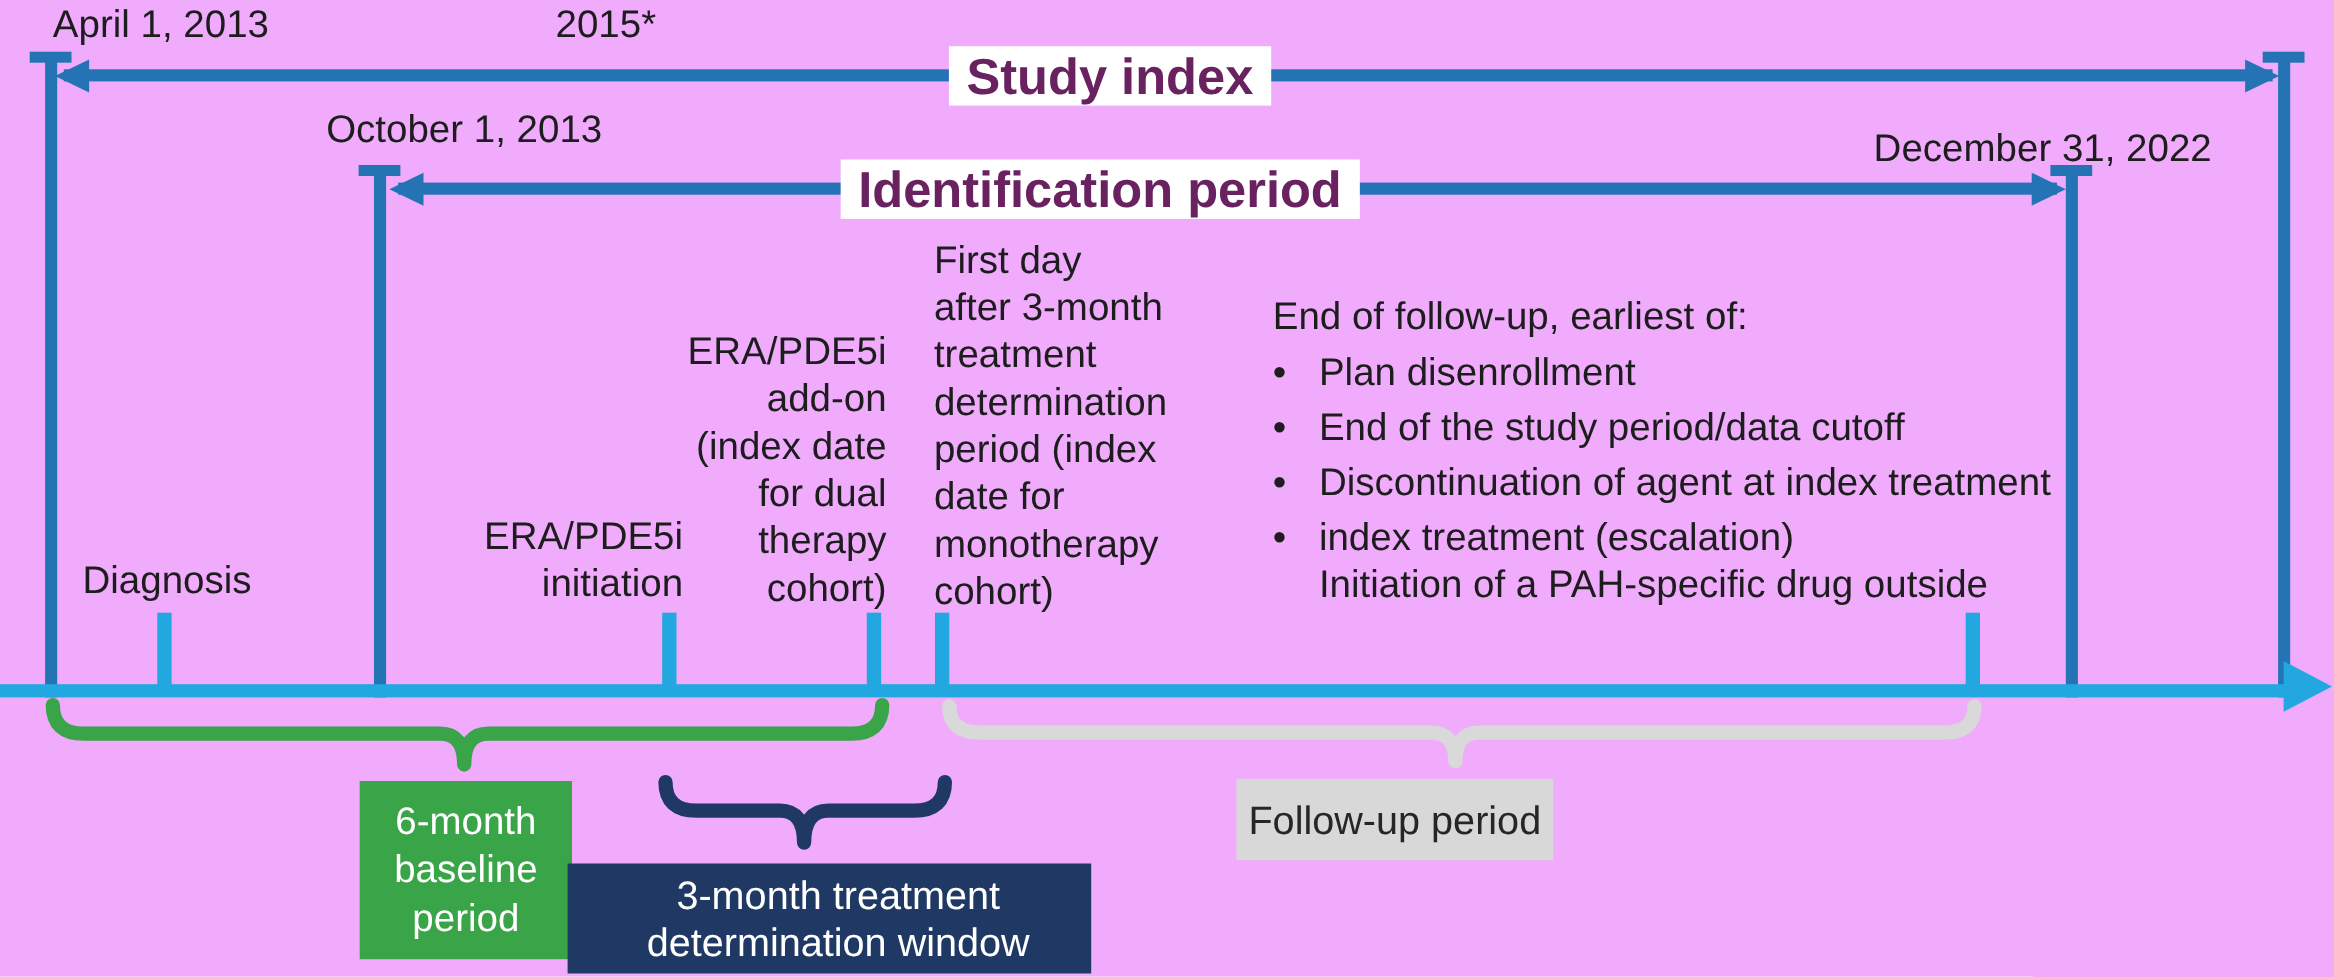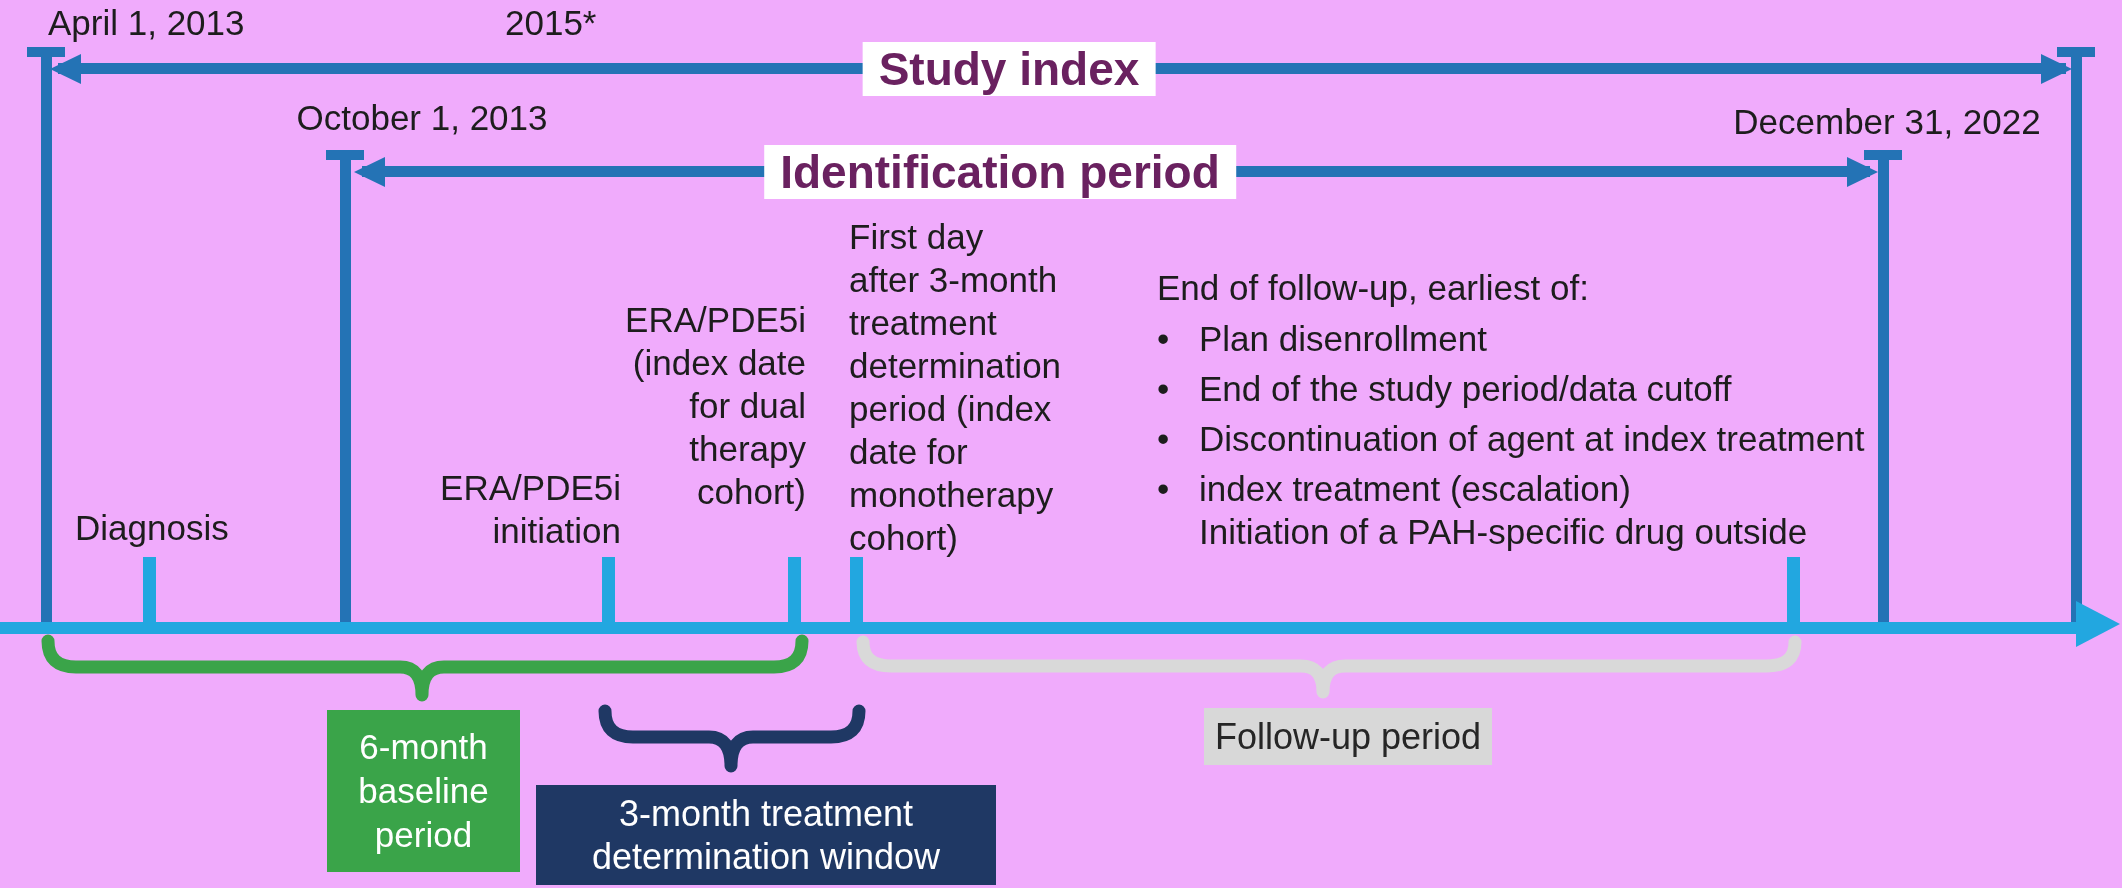--- a/index.html
+++ b/index.html
@@ -45,21 +45,21 @@
   svg{position:absolute;overflow:visible;}
 </style>
 </head>
 <body>
 
 <div class="canvas">
 
   <div class="abs dt" style="left:48px;top:3px;">April 1, 2013</div>
   <div class="abs dt" style="left:505px;top:3px;">2015*</div>
   <div class="abs dt center-x" style="left:422px;top:98px;">October 1, 2013</div>
-  <div class="abs dt center-x" style="left:1857px;top:102px;margin-left:30px;">December 31, 2022</div>
+  <div class="abs dt center-x" style="left:1857px;top:115px;">December 31, 2022</div>
 
   <div class="hline" style="left:58px;top:63px;width:2008px;"></div>
   <div class="ah ah-l" style="left:50px;top:54px;"></div>
   <div class="ah ah-r" style="left:2041px;top:54px;"></div>
   <div class="plabel" style="left:1009px;top:69px;">Study index</div>
 
   <div class="hline" style="left:362px;top:166px;width:1508px;"></div>
   <div class="ah ah-l" style="left:354px;top:157px;"></div>
   <div class="ah ah-r" style="left:1847px;top:157px;"></div>
   <div class="plabel" style="left:1000px;top:172px;text-align:center;">Identification period</div>
@@ -89,20 +89,21 @@
     <span>Diagnosis</span>
   </div>
 
   <div class="col col-r" style="right:1501px;top:466px;">
     <span>ERA/PDE5i</span>
     <span>initiation</span>
   </div>
 
   <div class="col col-r" style="right:1316px;top:298px;">
     <span>ERA/PDE5i</span>
+    <span>add-on</span>
     <span>(index date</span>
     <span>for dual</span>
     <span>therapy</span>
     <span>cohort)</span>
   </div>
 
   <div class="col col-l" style="left:849px;top:215px;">
     <span>First day</span>
     <span>after 3-month</span>
     <span>treatment</span>
@@ -153,22 +154,22 @@
   <svg style="left:855px;top:634px;" width="948" height="70" viewBox="0 0 948 70">
     <path d="M 8 8 Q 8 32 36 32 L 446 32 Q 468 32 468 58 M 940 8 Q 940 32 912 32 L 490 32 Q 468 32 468 58" fill="none" stroke="#d9d9d9" stroke-width="13" stroke-linecap="round"></path>
   </svg>
 
   <div class="box box-green" style="left:327px;top:710px;width:193px;height:162px;">
     <span>6-month</span>
     <span>baseline</span>
     <span>period</span>
   </div>
 
-  <div class="box box-navy" style="left:536px;top:785px;width:460px;height:100px;">
+  <div class="box box-navy" style="left:516px;top:785px;width:460px;height:100px;padding-left:16px;">
     <span>3-month treatment</span>
     <span>determination window</span>
   </div>
 
-  <div class="box box-gray" style="left:1204px;top:708px;width:288px;height:57px;">
+  <div class="box box-gray" style="left:1124px;top:708px;width:288px;height:74px;">
     <span>Follow-up period</span>
   </div>
 
 </div>
 
 </body></html>

